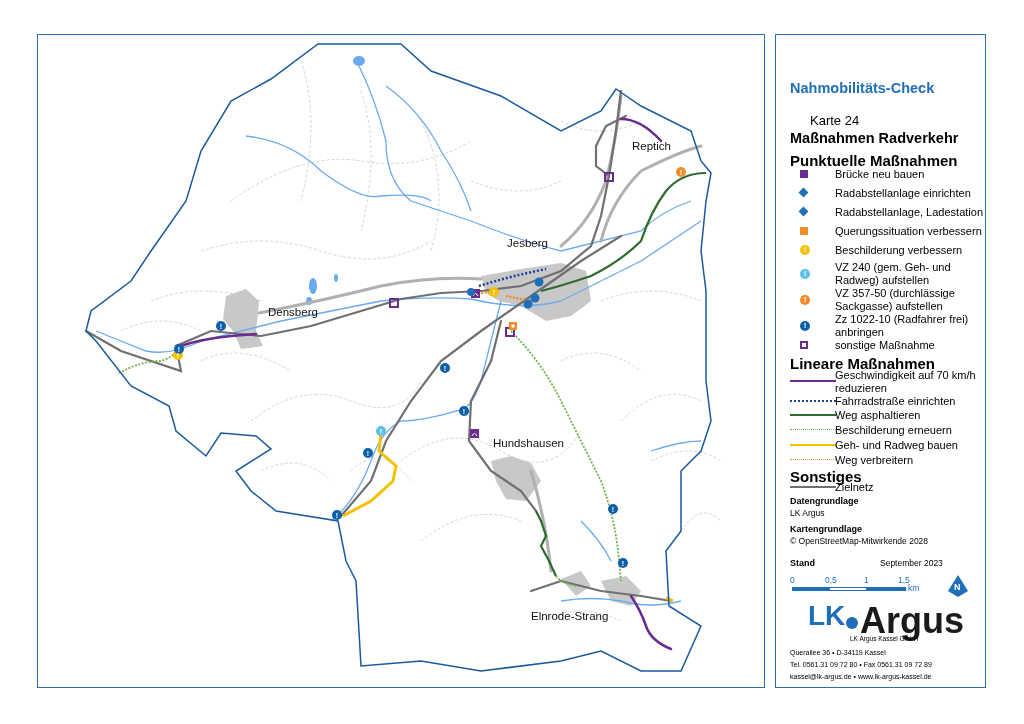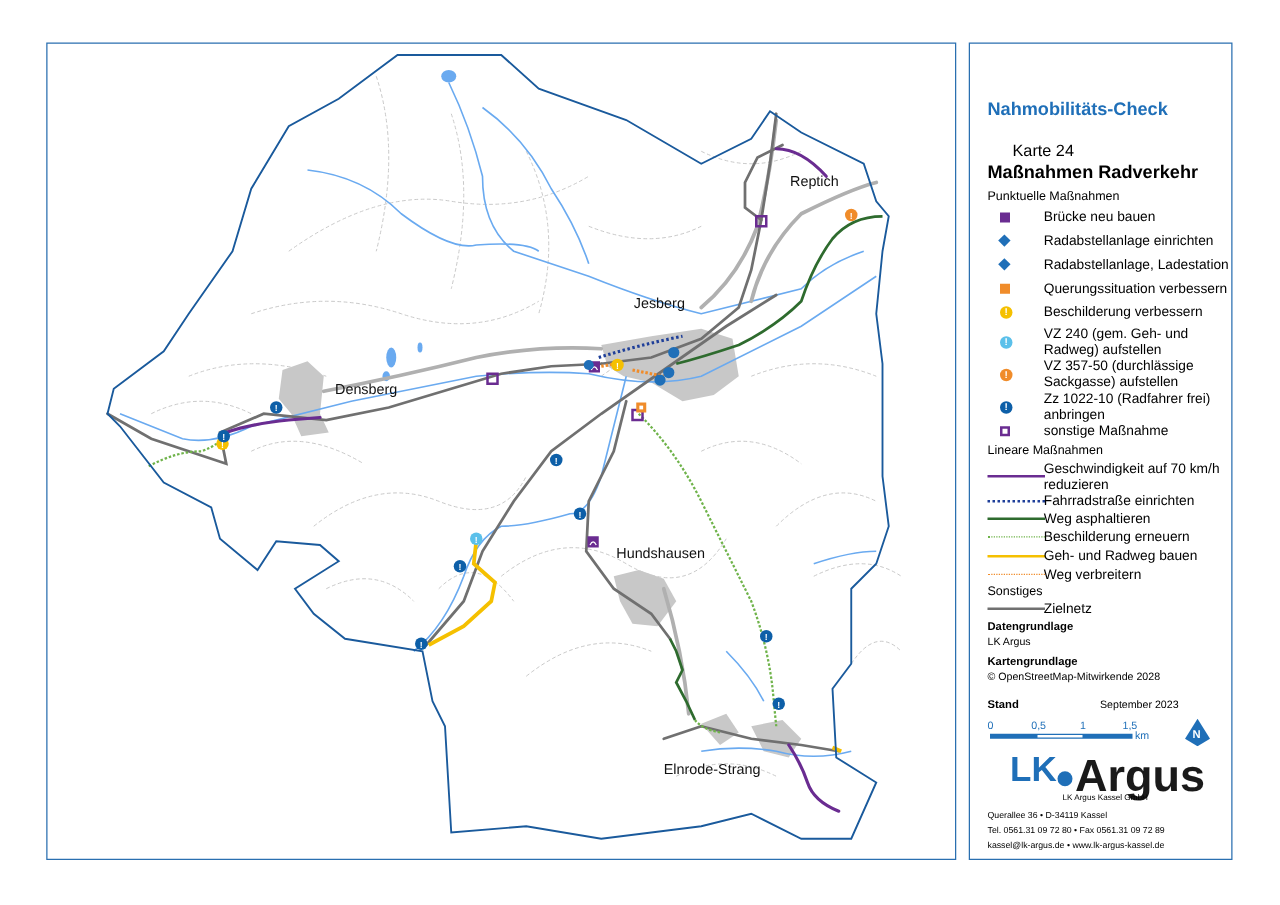--- a/index.html
+++ b/index.html
@@ -7,21 +7,21 @@
          font-family:"Liberation Sans", sans-serif; color:#000; }
   .map-frame { position:absolute; left:37px; top:34px; width:728px; height:654px;
                border:1.5px solid #2a6fb0; box-sizing:border-box; background:#fff; overflow:hidden; }
   .map-frame svg { position:absolute; left:0; top:0; }
   .legend { position:absolute; left:775px; top:34px; width:211px; height:654px;
             border:1.5px solid #2a6fb0; box-sizing:border-box; background:#fff; padding:0 0 0 13px; }
   .lg-title { position:absolute; left:14px; top:18px; font-size:19.5px; font-weight:bold; color:#1f6fb8; letter-spacing:-0.2px; }
   .lg-subtitle { position:absolute; left:14px; top:45px; font-size:14.5px; font-weight:bold; color:#1f6fb8; }
   .lg-karte { position:absolute; left:14px; top:78px; font-size:13px;margin-left:20px; }
   .lg-map-title { position:absolute; left:14px; top:95px; font-size:14.5px; font-weight:bold; }
-  .lg-section { position:absolute; left:14px; font-size:10px; font-weight:normal; }
+  .lg-section { position:absolute; left:14px; font-size:15px; font-weight:bold; }
   .lg-row { position:absolute; left:14px; width:192px; font-size:11px; line-height:12.5px; }
   .lg-row .sym { position:absolute; left:0; top:0; width:44px; height:14px; }
   .lg-row .txt { position:absolute; left:45px; top:0; width:150px; }
   .sq { position:absolute; left:10px; top:2px; width:8px; height:8px; }
   .circ { position:absolute; left:10px; top:1px; width:10px; height:10px; border-radius:50%; color:#fff;
           font-size:8px; font-weight:bold; text-align:center; line-height:10px; }
   .line-sample { position:absolute; left:0; width:46px; }
   .small-h { position:absolute; left:14px; font-size:9px; font-weight:bold; }
   .small-t { position:absolute; left:14px; font-size:8.5px; }
   .footer-t { position:absolute; left:14px; font-size:7px; }

